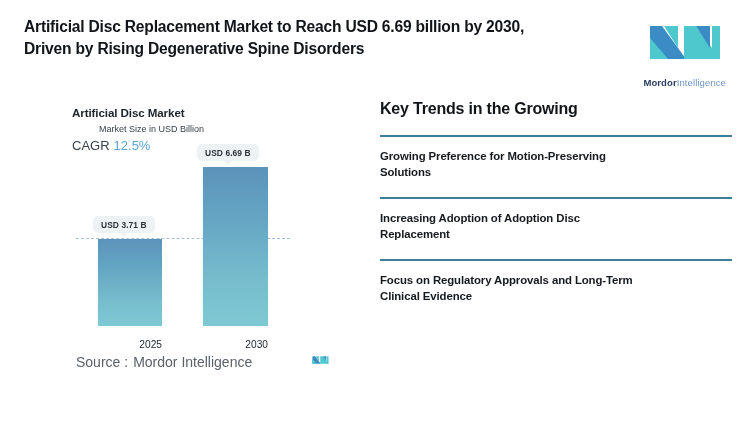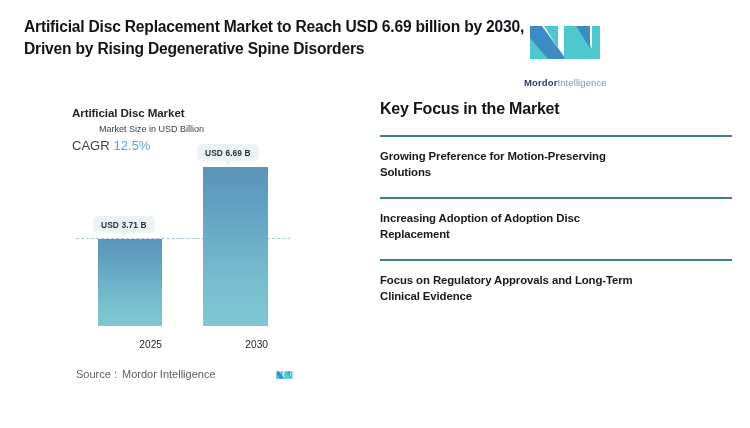--- a/index.html
+++ b/index.html
@@ -19,21 +19,21 @@
   
   .header {
     position: absolute;
     left: 0; top: 0;
     width: 750px;
     height: 86px;
     box-sizing: border-box;
     padding: 16px 24px 0 24px;
     display: flex;
     align-items: flex-start;
-    justify-content: flex-start;
+    justify-content: space-between;
   }
   .page-title {
     font-size: 15.6px;
     font-weight: bold;
     line-height: 1.42;
     letter-spacing: -0.2px;
     color: #111418;
     max-width: 600px;
     margin: 0;
     white-space: pre-line;
@@ -143,25 +143,25 @@
     color: #22282e;
     text-align: right;
     font-weight: normal;
   }
   .x-2025 { left: 98px; width: 64px; }
   .x-2030 { left: 203px; width: 65px; }
 
   .source-row {
     position: absolute;
     left: 76px;
-    bottom: 14px;
+    bottom: 24px;
     width: 250px;
     display: flex;
-    align-items: center;
-    font-size: 11px;
+    align-items: flex-start;
+    font-size: 14px;
     color: #5a6168;
   }
   .source-text { white-space: nowrap; }
   .source-mark { margin-left: 60px; display: flex; align-items: center; }
 
   
   .trends-panel {
     position: absolute;
     left: 380px; top: 100px;
     width: 352px;
@@ -248,21 +248,21 @@
           <polygon points="48,8 62,8 62,30" fill="#3b8cc4"></polygon>
           <polygon points="64,8 72,8 72,41 64,41" fill="#4fc8cd"></polygon>
         </svg>
       </span>
     </div>
 
   </div>
 </div>
 
 <div class="trends-panel">
-  <h2 class="trends-heading">Key Focus in the Market</h2>
+  <h2 class="trends-heading">Key Trends in the Growing</h2>
 
   <div class="trend-item">
     <p class="trend-text">Growing Preference for Motion-Preserving
 Solutions</p>
   </div>
   <div class="trend-item">
     <p class="trend-text">Increasing Adoption of Adoption Disc
 Replacement</p>
   </div>
   <div class="trend-item">

